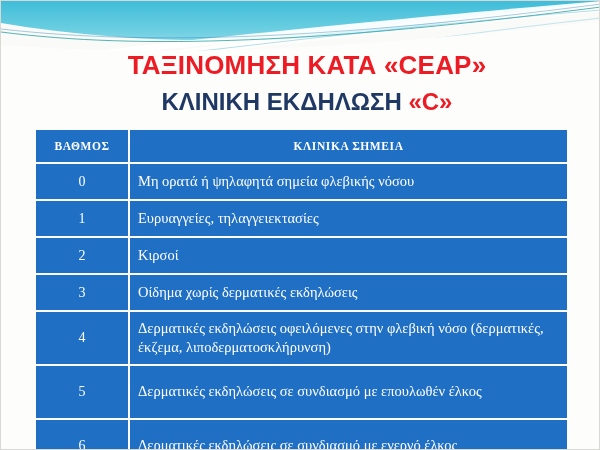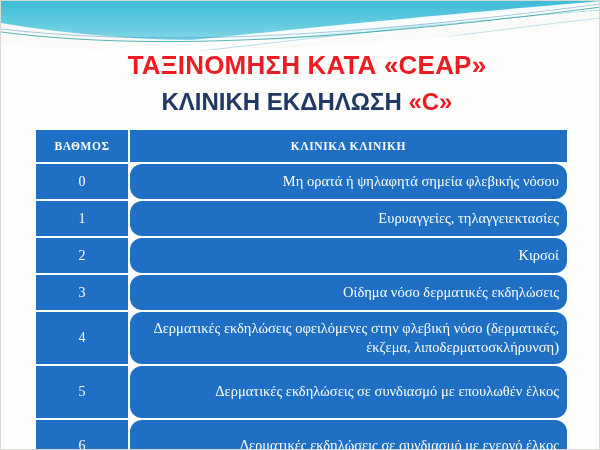--- a/index.html
+++ b/index.html
@@ -100,24 +100,23 @@
   }
   table.ceap td.grade {
     font-family: "Liberation Serif", "DejaVu Serif", serif;
     font-size: 14px;
     text-align: center;
     width: 92px;
   }
   table.ceap td.sign {
     font-family: "Liberation Serif", "DejaVu Serif", serif;
     font-size: 14.5px;
-    text-align: right;
+    text-align: left;
     line-height: 1.32;
     padding: 4px 8px;
-    border-radius: 12px;
   }
   table.ceap tr.r-single td { height: 27px; }
   table.ceap tr.r-double td { height: 44px; }
 
   .col-grade { width: 92px; }
   .col-sign  { width: 437px; }
 </style>
 </head>
 <body>
 
@@ -166,39 +165,39 @@
 
   <div class="table-wrap">
     <table class="ceap">
       <colgroup>
         <col class="col-grade">
         <col class="col-sign">
       </colgroup>
       <thead>
         <tr>
           <th>ΒΑΘΜΟΣ</th>
-          <th>ΚΛΙΝΙΚΑ ΚΛΙΝΙΚΗ</th>
+          <th>ΚΛΙΝΙΚΑ ΣΗΜΕΙΑ</th>
         </tr>
       </thead>
       <tbody>
         <tr class="r-single">
           <td class="grade">0</td>
           <td class="sign">Μη ορατά ή ψηλαφητά σημεία φλεβικής νόσου</td>
         </tr>
         <tr class="r-single">
           <td class="grade">1</td>
           <td class="sign">Ευρυαγγείες, τηλαγγειεκτασίες</td>
         </tr>
         <tr class="r-single">
           <td class="grade">2</td>
           <td class="sign">Κιρσοί</td>
         </tr>
         <tr class="r-single">
           <td class="grade">3</td>
-          <td class="sign">Οίδημα νόσο δερματικές εκδηλώσεις</td>
+          <td class="sign">Οίδημα χωρίς δερματικές εκδηλώσεις</td>
         </tr>
         <tr class="r-double">
           <td class="grade">4</td>
           <td class="sign">Δερματικές εκδηλώσεις οφειλόμενες στην φλεβική νόσο (δερματικές, έκζεμα, λιποδερματοσκλήρυνση)</td>
         </tr>
         <tr class="r-double">
           <td class="grade">5</td>
           <td class="sign">Δερματικές εκδηλώσεις σε συνδιασμό με επουλωθέν έλκος</td>
         </tr>
         <tr class="r-double">

